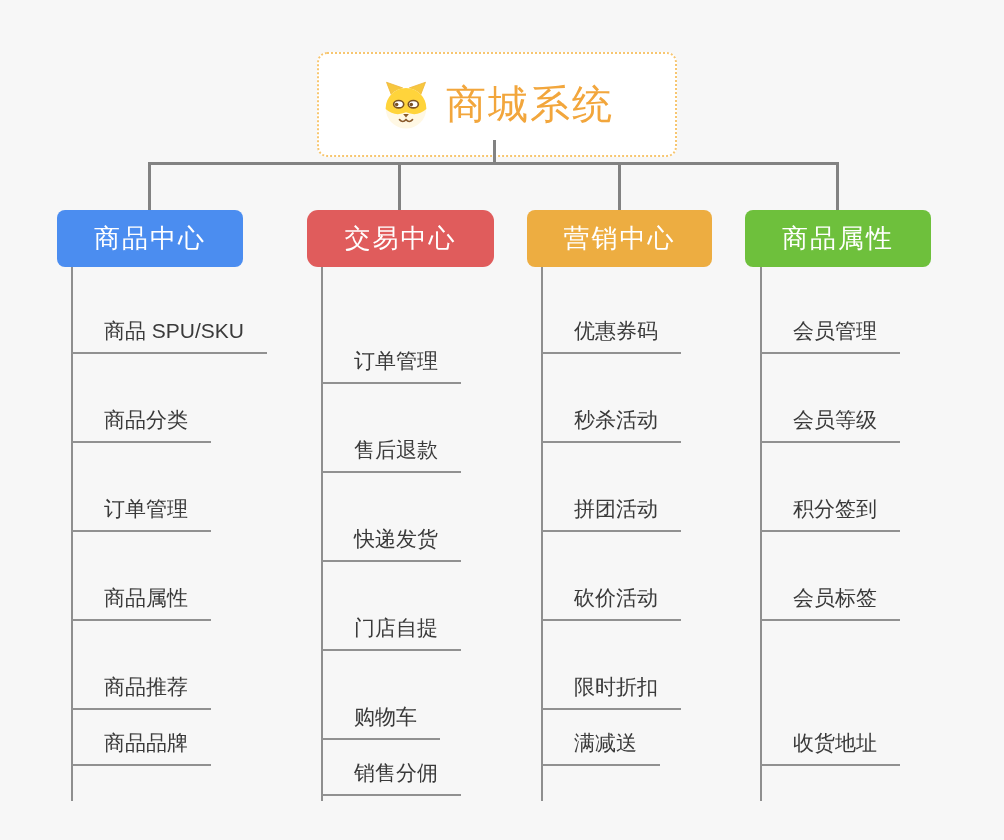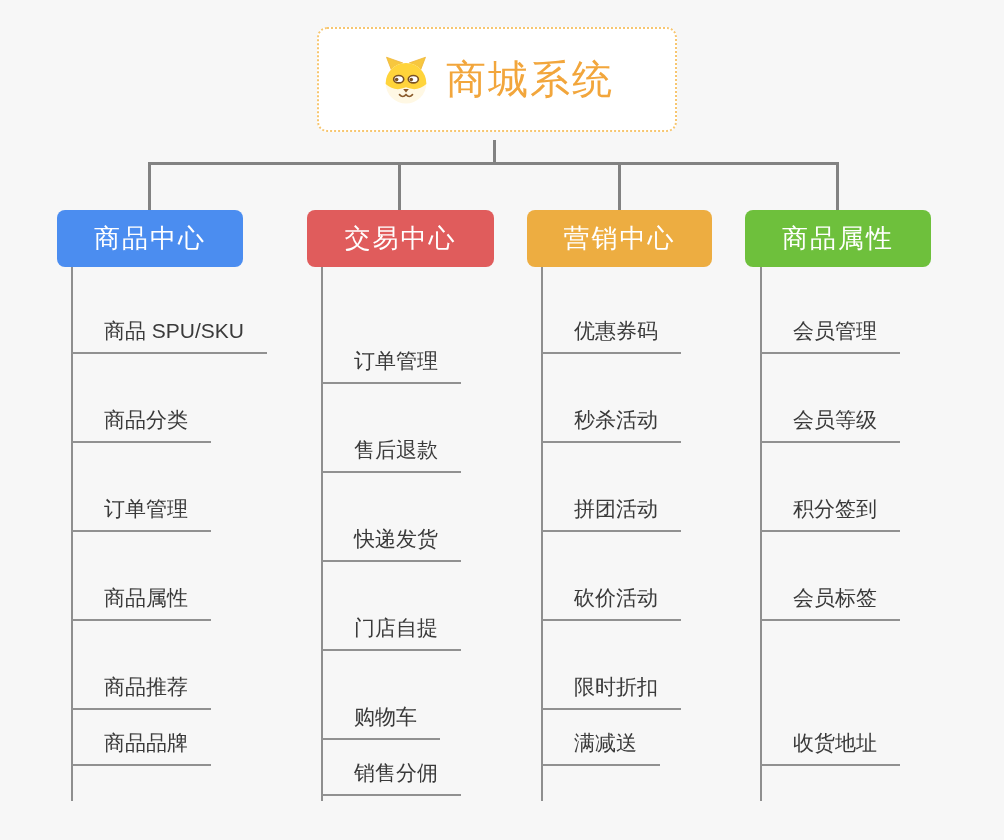--- a/index.html
+++ b/index.html
@@ -9,21 +9,21 @@
   .canvas {
     position: relative;
     width: 1004px;
     height: 840px;
     overflow: hidden;
   }
 
   
   .root-node {
     position: absolute;
-    left: 317px; top: 27px;
+    left: 317px; top: 52px;
     width: 360px; height: 105px;
     background: #ffffff;
     border: 2px dotted #F7C670;
     border-radius: 10px;
     display: flex;
     align-items: center;
     justify-content: center;
     gap: 14px;
   }
   .root-title {
@@ -57,21 +57,21 @@
     border-radius: 8px;
     color: #ffffff;
     font-size: 26px;
     letter-spacing: 2px;
     display: flex;
     align-items: center;
     justify-content: center;
     white-space: nowrap;
   }
   .b0 { left: 57px;  width: 186px; }
-  .b1 { left: 307px; width: 187px; }
+  .b1 { left: 307px; width: 187px; border-radius: 11px; }
   .b2 { left: 527px; width: 185px; }
   .b3 { left: 745px; width: 186px; }
 
   
   .leaf {
     position: absolute;
     white-space: nowrap;
     font-size: 21px;
     line-height: 26px;
     color: #3A3A3A;

